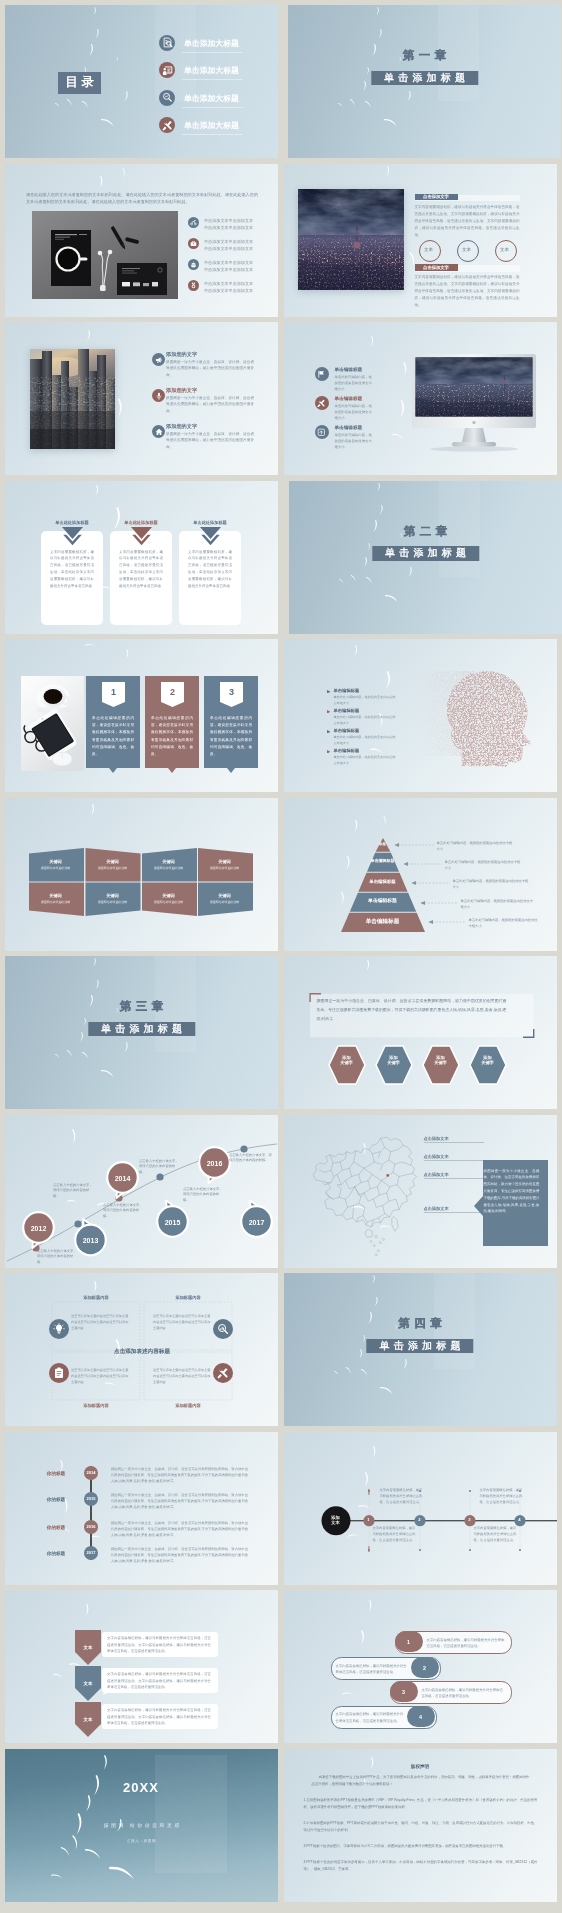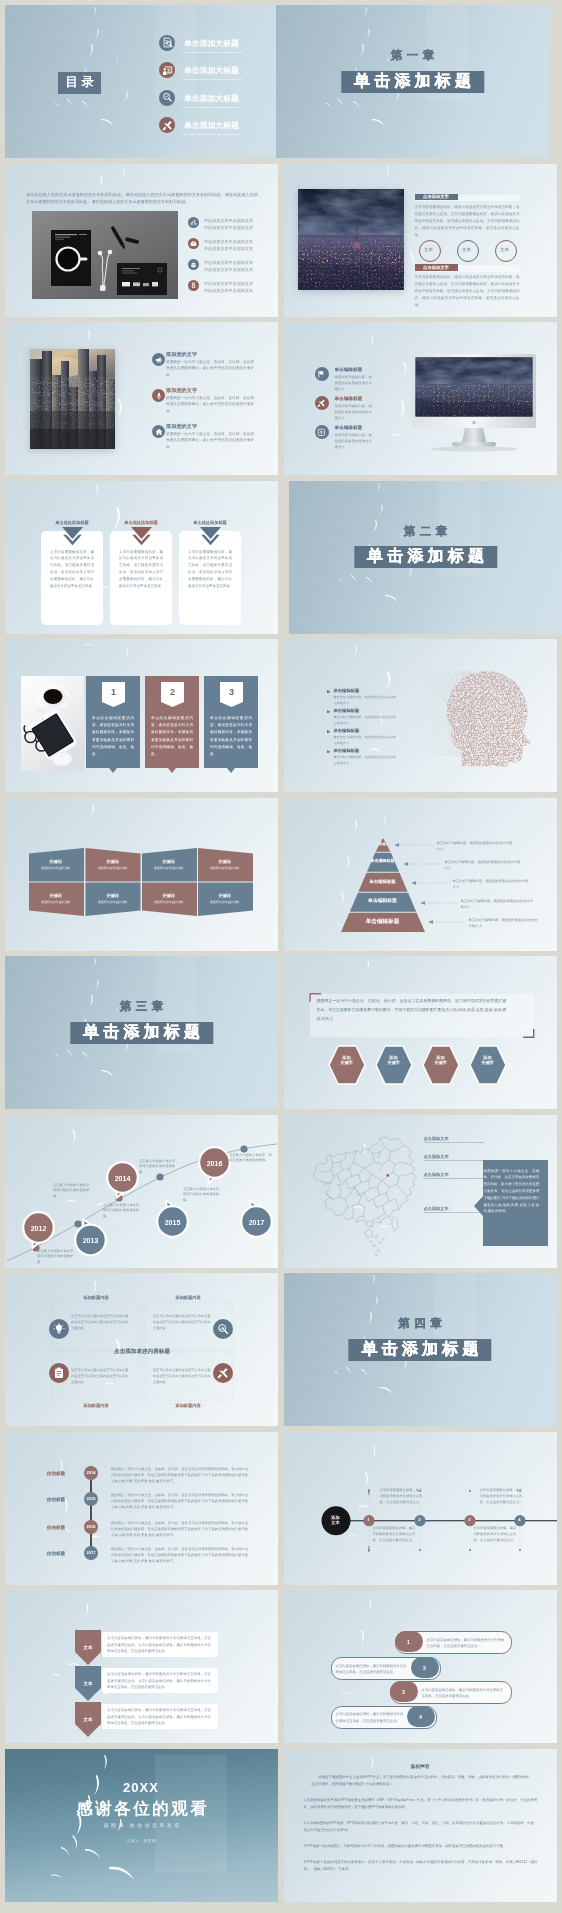--- a/index.html
+++ b/index.html
@@ -20,21 +20,21 @@
   .ghost{position:absolute;background:rgba(255,255,255,0.085);}
 
   
   .fth{position:absolute;left:0;top:0;pointer-events:none;}
 
   
   .ch-eye{position:absolute;width:100%;left:0;text-align:center;
           font-size:11.5px;font-weight:bold;color:#5d7184;-webkit-text-stroke:.3px #5d7184;letter-spacing:4.4px;
           text-indent:4.4px;line-height:1.1;}
   .ch-ttl{position:absolute;left:50%;transform:translateX(-50%);
-          background:#5e7286;color:#fff;font-size:16px;font-weight:bold;-webkit-text-stroke:.35px #fff;
+          background:#5e7286;color:#fff;font-size:10px;font-weight:normal;-webkit-text-stroke:.35px #fff;
           letter-spacing:4.2px;text-indent:4.2px;padding:1.2px 9px 2px 9px;
           white-space:nowrap;line-height:1.18;}
 
   
   .cat-ttl{position:absolute;background:#62758a;color:#fff;
            font-size:12.5px;font-weight:bold;letter-spacing:0px;
            padding:3px 7.5px 4px 7.5px;white-space:nowrap;line-height:1.18;}
   .cat-row{position:absolute;left:154px;width:118px;height:20px;}
   .cat-lbl{position:absolute;left:25px;top:3px;font-size:7.9px;font-weight:bold;color:#fff;
            letter-spacing:-0.05px;white-space:nowrap;}
@@ -154,21 +154,21 @@
             <path d="M6.2 2.6a4.6 4.6 0 0 0 1.6 7.6l10 10.2a1.9 1.9 0 0 0 2.7-2.7L10.3 7.6A4.6 4.6 0 0 0 8.6 2.6L10.8 4.8 9.6 7.4 6.8 8 4.6 5.8z"></path>
             <path d="M17.6 2.4l3.8 2.2-8 9-3-3z"></path>
             <path d="M6.6 14.2l3 3-5 5a1.9 1.9 0 0 1-2.7-2.7z"></path>
           </svg>
     </div>
     <div class="cat-lbl">单击添加大标题</div>
     <div class="cat-ln"></div>
   </div>
 </div>
 
-<div class="slide bg-chapter" style="left:276px;top:5px">
+<div class="slide bg-chapter" style="left:288px;top:5px">
   <div class="ghost" style="left:150px;top:0;width:41px;height:96px"></div>
   <svg class="fth" width="273" height="153" viewBox="0 0 273 153" fill="#fff">
     <g transform="translate(90,2) scale(.36) rotate(62)">
           <use href="#cr"></use>
         </g>
     <g transform="translate(93,24) scale(.4) rotate(66)">
           <use href="#cr"></use>
         </g>
     <g transform="translate(87,39) scale(.5) rotate(64)">
           <use href="#cr"></use>
@@ -1410,21 +1410,20 @@
           <use href="#cr"></use>
         </g>
     <g transform="translate(104,118) scale(1.15) rotate(-12)">
           <use href="#cr"></use>
         </g>
     <g transform="translate(46,126) scale(.5) rotate(-20)">
           <use href="#cr"></use>
         </g>
   </svg>
   <div class="tx b" style="left:0;top:29px;width:272px;font-size:13px;letter-spacing:1px;text-align:center;color:#fff">20XX</div>
-  <div class="tx b" style="left:0;top:49px;width:273px;font-size:16.5px;letter-spacing:2.5px;text-indent:2.5px;text-align:center;color:#fff;line-height:1.3">感谢各位的观看</div>
   <div class="tx" style="left:0;top:73px;width:273px;font-size:4.8px;letter-spacing:2.6px;text-indent:2.6px;text-align:center;color:rgba(255,255,255,.82)">摄图网 给你创意和灵感</div>
   <div class="tx" style="left:0;top:90px;width:273px;font-size:3.6px;letter-spacing:.6px;text-align:center;color:rgba(255,255,255,.72)">汇报人：摄图网</div>
 </div>
 
 <div class="slide bg-content" style="left:283.5px;top:1748.5px">
   <svg class="fth" width="273" height="153" viewBox="0 0 273 153" fill="#fff">
     <g transform="translate(88,8) scale(.5) rotate(58)">
           <use href="#cr"></use>
         </g>
     <g transform="translate(80,28) scale(.42) rotate(55)">

